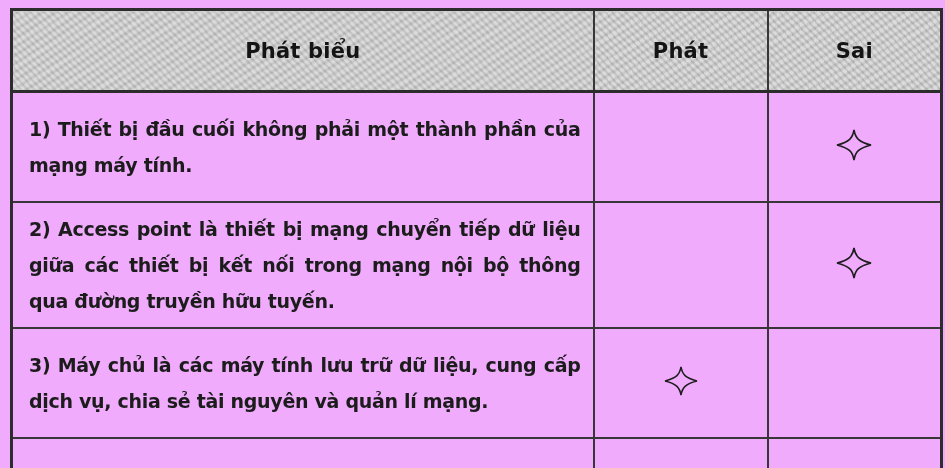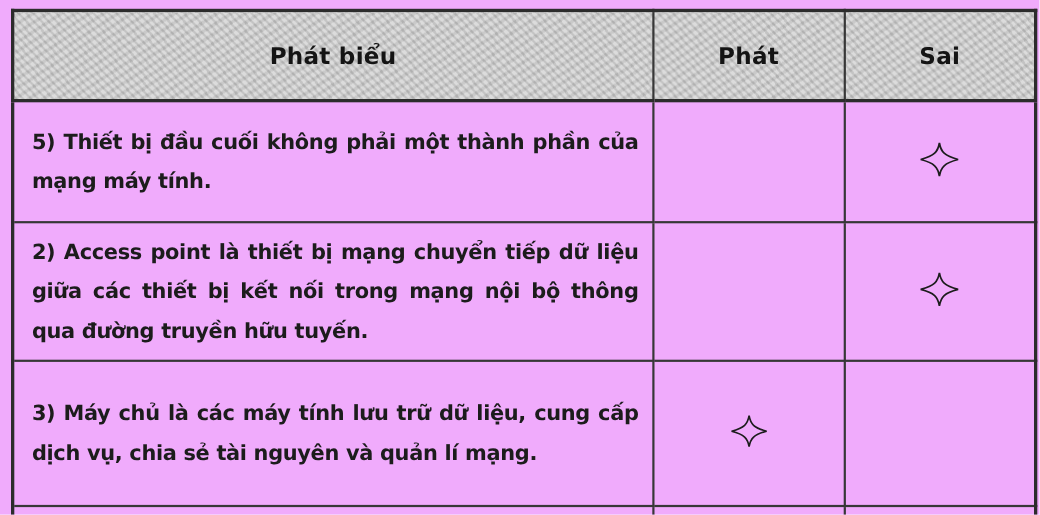--- a/index.html
+++ b/index.html
@@ -40,21 +40,21 @@
     font-size: 21px;
     font-weight: 700;
     color: #141414;
     text-align: center;
     vertical-align: middle;
     letter-spacing: 0.2px;
   }
   
   .tf-table tr.row-1 { height: 110px; }
   .tf-table tr.row-2 { height: 108px; }
-  .tf-table tr.row-3 { height: 132px; }
+  .tf-table tr.row-3 { height: 110px; }
   .tf-table tr.row-4 { height: 60px; }
   td.stmt {
     padding: 8px 12px 8px 16px;
     vertical-align: middle;
     text-align: justify;
     font-size: 19px;
     font-weight: 700;
     letter-spacing: -0.3px;
     line-height: 36px;
     color: #1c1c1c;
@@ -81,21 +81,21 @@
     </colgroup>
     <thead>
       <tr>
         <th>Phát biểu</th>
         <th>Phát</th>
         <th>Sai</th>
       </tr>
     </thead>
     <tbody>
       <tr class="row-1">
-        <td class="stmt"><span>5) Thiết bị đầu cuối không phải một thành phần của mạng máy tính.</span></td>
+        <td class="stmt"><span>1) Thiết bị đầu cuối không phải một thành phần của mạng máy tính.</span></td>
         <td class="mark">
           <span class="star" style="visibility: hidden;">
             <svg width="36" height="32" viewBox="0 0 36 32">
                 <path d="M18 1 C19.4 9 22.5 12.8 35 16 C22.5 19.2 19.4 23 18 31 C16.6 23 13.5 19.2 1 16 C13.5 12.8 16.6 9 18 1 Z" fill="none" stroke="#1d1d1d" stroke-width="1.6"></path>
               </svg>
           </span>
         </td>
         <td class="mark">
           <span class="star" style="visibility: visible;">
             <svg width="36" height="32" viewBox="0 0 36 32">

